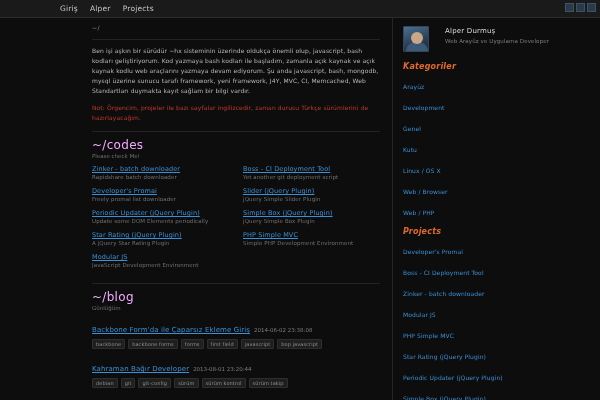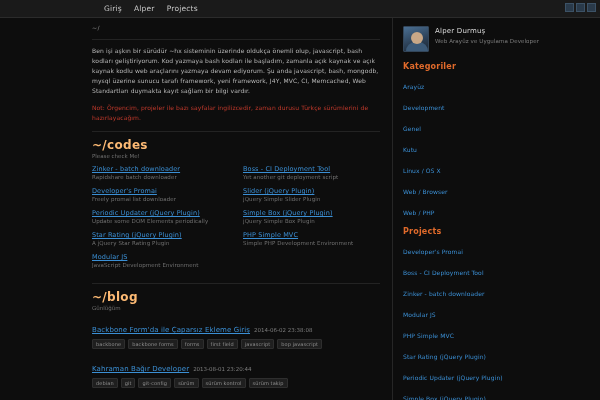--- a/index.html
+++ b/index.html
@@ -16,21 +16,21 @@
     background: #0d0d0d;
   }
 
   
   .topbar {
     height: 18px;
     background: #1a1a1a;
     border-bottom: 1px solid #2b2b2b;
     display: flex;
     align-items: center;
-    padding-left: 104px;
+    padding-left: 60px;
     gap: 12px;
   }
   .topbar a {
     color: #c9c9c9;
     font-size: 7.5px;
     text-decoration: none;
     line-height: 18px;
     letter-spacing: .2px;
   }
 
@@ -52,23 +52,23 @@
   }
 
   
   .tilde-small {
     color: #8a8a8a;
     font-size: 6px;
     margin: 0 0 2px 0;
     letter-spacing: .5px;
   }
   .tilde-head {
-    color: #fdba74;
+    color: #f0abfc;
     font-size: 12px;
-    font-weight: bold;
+    font-weight: normal;
     margin: 0 0 1px 0;
     letter-spacing: .3px;
   }
   .section-sub {
     color: #6f6f6f;
     font-size: 5.5px;
     margin: 0 0 6px 0;
   }
   .intro p {
     color: #b7b7b7;
@@ -130,21 +130,21 @@
     color: #8f8f8f;
     font-size: 5px;
     padding: 1px 3px;
     border-radius: 1px;
     letter-spacing: .1px;
   }
 
   
   .profile {
     display: flex;
-    gap: 6px;
+    gap: 16px;
     align-items: flex-start;
     margin-bottom: 10px;
   }
   .avatar {
     width: 26px; height: 26px;
     background: linear-gradient(160deg, #4a6f93 0%, #2b3f55 60%, #1d2733 100%);
     border: 1px solid #33465a;
     border-radius: 1px;
     position: relative;
     overflow: hidden;
@@ -179,20 +179,21 @@
     font-size: 5.5px;
     display: block;
     letter-spacing: .1px;
   }
   .side-head {
     color: #e06a2b;
     font-size: 8px;
     font-weight: bold;
     margin: 8px 0 3px 0;
     letter-spacing: .2px;
+    font-style: italic;
   }
   .side-list { list-style: none; margin: 0; padding: 0; }
   .side-list li { margin: 0 0 2px 0; }
   .side-list a {
     color: #3b8fd4;
     font-size: 6px;
     text-decoration: none;
     letter-spacing: .1px;
   }
   .side-list li.cat a { color: #3b8fd4; }

